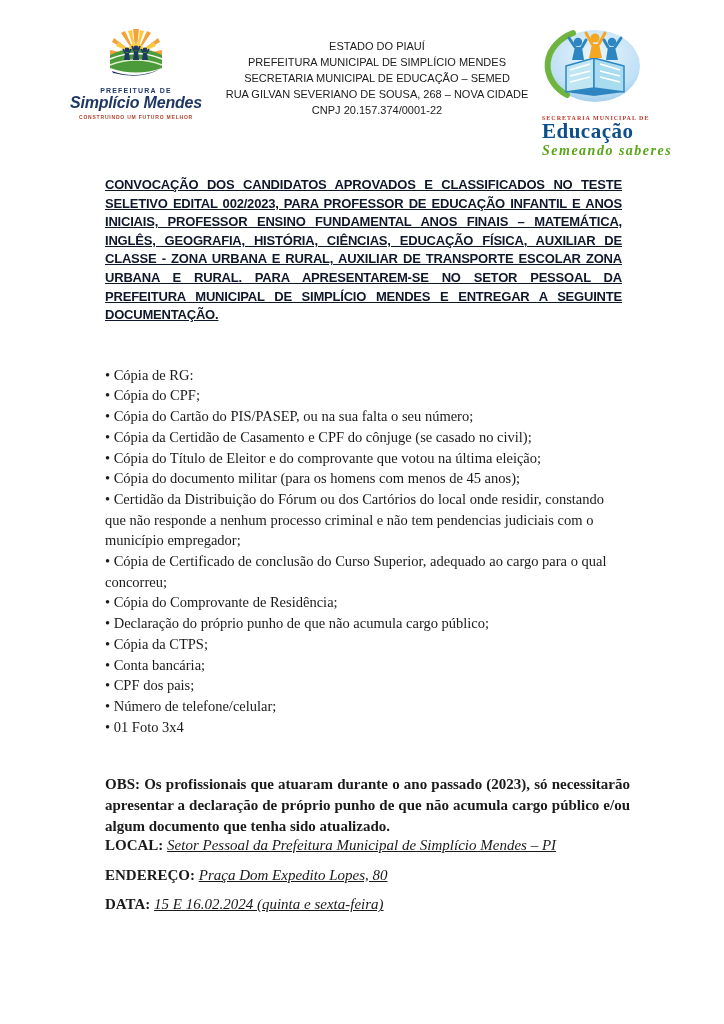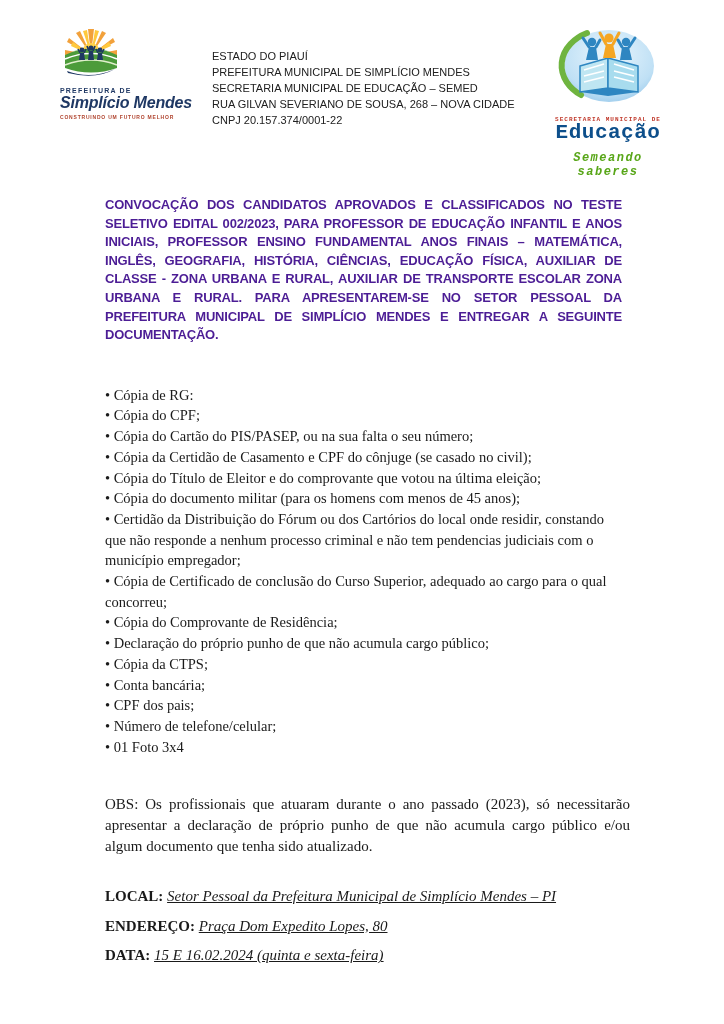--- a/index.html
+++ b/index.html
@@ -22,88 +22,88 @@
     overflow:hidden;
   }
   
   .header{
     display:grid;
     grid-template-columns:152px 1fr 132px;
     margin:26px 50px 0 60px;
     align-items:start;
   }
   .logo-left{
-    text-align:left;
+    text-align:center;
     margin-top:2px;
     font-family:"Liberation Sans", sans-serif;
   }
   .logo-left .pref-small{
     font-size:7px;font-weight:bold;color:var(--navy);
     letter-spacing:1.2px;margin-top:1px;
   }
   .logo-left .pref-name{
     font-size:16px;font-weight:bold;font-style:italic;color:var(--navy);
     margin-top:0px;letter-spacing:-0.2px;
   }
   .logo-left .pref-tag{
     font-size:5px;font-weight:bold;color:#b0442f;
     letter-spacing:0.8px;margin-top:2px;
   }
   .letterhead{
-    text-align:left;
-    margin-top:22px;
+    text-align:center;
+    margin-top:12px;
     font-family:"Liberation Sans", sans-serif;
     font-size:11px;
     line-height:16px;
     color:#202020;
   }
   .logo-right{
-    text-align:center;
-    font-family:Liberation Mono, monospace;
+    font-family:Liberation Serif, serif;
   }
   .logo-right .sec-small{
     font-size:6px;font-weight:bold;color:var(--brand-red);
     letter-spacing:1px;margin-top:1px;
   }
   .logo-right .sec-name{
     font-size:21px;font-weight:bold;color:var(--edu-blue);
     line-height:20px;letter-spacing:0.5px;
   }
   .logo-right .sec-tag{
-    font-size:12px;font-weight:bold;font-style:italic;color:var(--brand-green);
-    letter-spacing:1.5px;margin-top:8px;
+    font-size:14px;font-weight:bold;font-style:italic;color:var(--brand-green);
+    letter-spacing:1.5px;margin-top:2px;
   }
   
   .content{margin:0 94px 0 105px;}
   .convocation{
     margin:17px 8px 0 0;
     font-family:"Liberation Sans", sans-serif;
     font-weight:bold;
     font-size:13px;
     line-height:18.6px;
     letter-spacing:-0.2px;
     text-align:justify;
-    color:#4c1d95;
+    color:#0f172a;
+    text-decoration:underline;
   }
   .doc-list{
     list-style:none;
     margin:40px 8px 0 0;
     padding:0;
     font-size:14.5px;
     line-height:20.7px;
   }
   .doc-list li::before{content:"\2022\00a0";}
   .obs{
     margin:37px 0 0 0;
-    font-weight:normal;
+    font-weight:bold;
     font-size:15px;
     line-height:21px;
     text-align:justify;
   }
-  .info{margin-top:31px;}
+  .info{}
   .info p{margin:0 0 13.5px 0;font-size:15px;line-height:16px;}
   .info .lbl{font-weight:bold;}
   .info .val{font-style:italic;text-decoration:underline;}
 </style>
 </head>
 <body>
 
 <div class="page">
 
   <header class="header">

